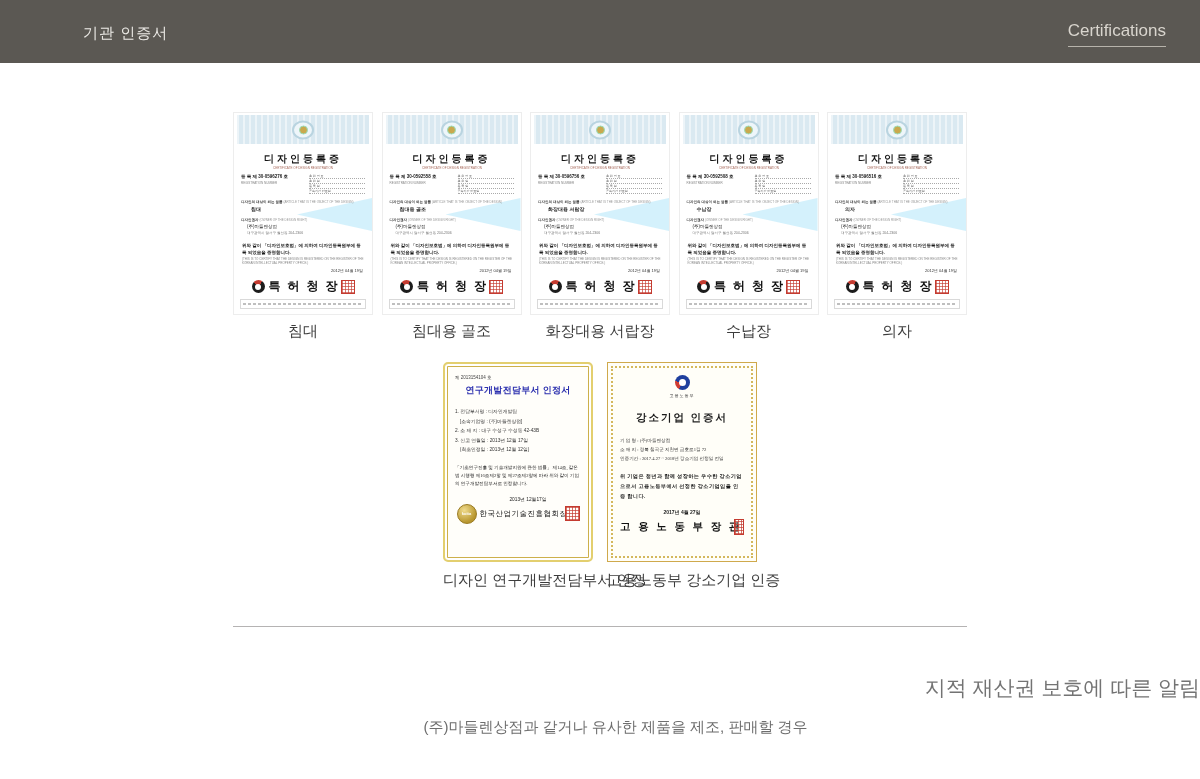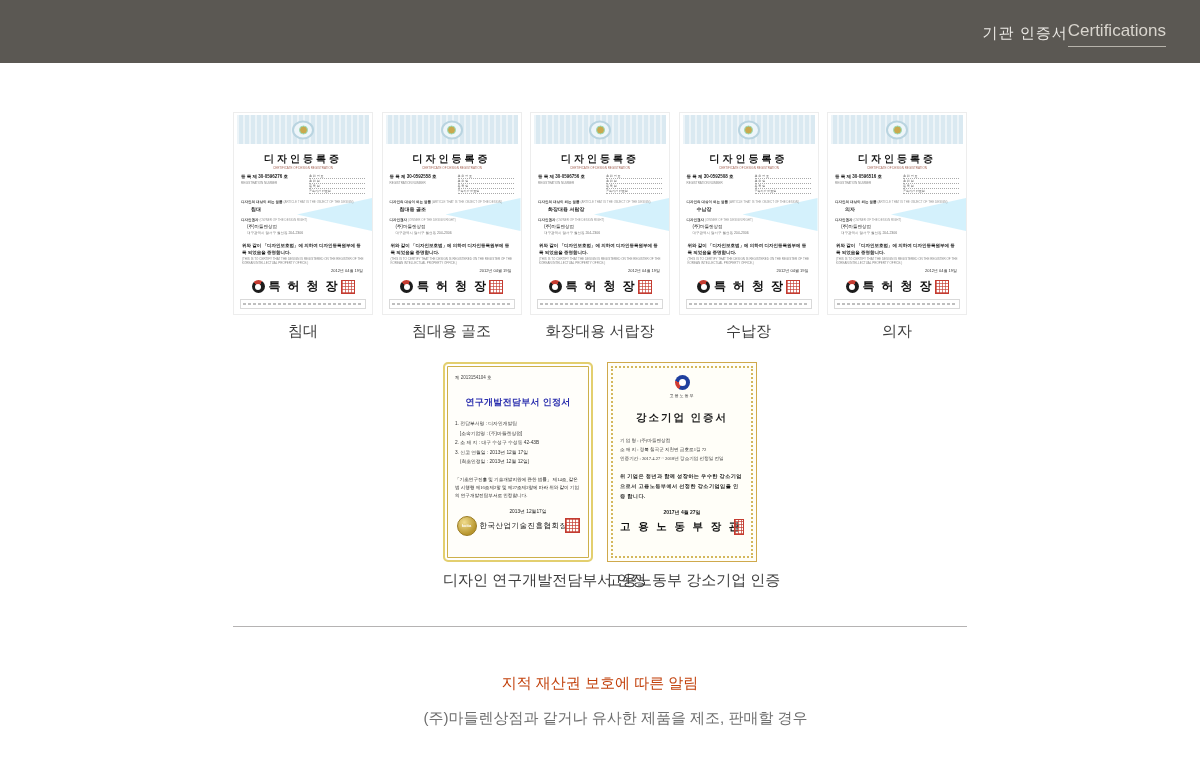--- a/index.html
+++ b/index.html
@@ -1,21 +1,21 @@
 <!DOCTYPE html>
 <html style="--header-bg: #5b5853; --band-blue: #dae9f1; --watermark: #cdeefb; --seal-red: #c43b30; --gold: #cdb04a; --title-blue: #2b2fae;"><head>
 <meta charset="utf-8">
 <style>
   * { margin:0; padding:0; box-sizing:border-box; }
   html,body { width:1200px; height:779px; overflow:hidden; background:#fff;
     font-family:"Liberation Sans","DejaVu Sans",sans-serif; }
 
   
   .topbar { height:63px; background:var(--header-bg,#5b5853); display:flex;
-    align-items:center; justify-content:flex-end; padding:4px 34px 0 83px; }
+    align-items:center; justify-content:space-between; padding:4px 34px 0 83px; }
   .topbar-title { color:#eceae6; font-size:15px; letter-spacing:1px; font-weight:500; }
   .topbar-nav { color:#d9d5ce; font-size:17px; padding-bottom:5px;
     border-bottom:1px solid #b7b3ab; cursor:pointer; }
 
   
   .content { width:734px; margin:49px auto 0; }
   .row1 { display:flex; justify-content:space-between; }
   .cert-item { width:140px; }
   .cert-caption { margin-top:7px; text-align:center; font-size:15px; color:#3c3c3c;
     font-weight:500; white-space:nowrap; }
@@ -71,21 +71,21 @@
   
   .row2 { display:flex; justify-content:center; gap:14px; margin-top:21px; }
   .row2 .cert-item2 { width:150px; }
   .cert-caption2 { margin-top:9px; text-align:center; font-size:15px; color:#3c3c3c;
     font-weight:500; white-space:nowrap; }
 
   .rnd { position:relative; width:150px; height:200px; background:#fffefa; cursor:pointer;
     border:2px solid #e3cf6f; border-radius:5px;
     box-shadow:inset 0 0 0 2px #fff, inset 0 0 0 3px #cdb04a; padding:11px 10px 0; }
   .rnd-no { font-size:4.5px; color:#444; }
-  .rnd-title { margin-top:16px; text-align:center; font-size:9px; font-weight:bold;
+  .rnd-title { margin-top:4px; text-align:center; font-size:9px; font-weight:bold;
     color:var(--title-blue,#2b2fae); letter-spacing:0.3px; white-space:nowrap; }
   .rnd-lines { margin-top:10px; font-size:4.8px; color:#333; line-height:9.5px; }
   .rnd-body { margin-top:9px; font-size:4.6px; color:#1f1f1f; line-height:8px;
     font-family:"Liberation Serif",serif; }
   .rnd-date { margin-top:8px; text-align:center; font-size:4.8px; color:#222; padding-left:20px; }
   .rnd-foot { display:flex; align-items:center; justify-content:center; gap:3px; margin-top:2px; }
   .koita { width:20px; height:20px; border-radius:50%;
     background:radial-gradient(circle at 35% 30%,#f0dc8e,#b8962e 70%);
     border:1px solid #9a7b22; display:flex; align-items:center; justify-content:center;
     color:#fff; font-size:4px; font-weight:bold; }
@@ -115,21 +115,21 @@
   .moel-issuer { font-size:10.5px; font-weight:bold; letter-spacing:2.5px; color:#111;
     font-family:"Liberation Serif",serif; white-space:nowrap; }
   .seal3 { width:16px; height:16px; border:1px solid var(--seal-red,#c43b30);
     background:
       repeating-linear-gradient(0deg, rgba(196,59,48,.7) 0 1px, transparent 1px 3px),
       repeating-linear-gradient(90deg, rgba(196,59,48,.7) 0 1px, transparent 1px 3px);
     margin-left:-8px; }
 
   
   .divider { width:734px; margin:36px auto 0; border:none; border-top:1px solid #b5b3b3; }
-  .notice-title { margin-top:47px; text-align:center; font-size:15px; color:#c2410c; }
+  .notice-title { margin-top:47px; text-align:right; font-size:21px; color:#737373; }
   .notice-body { margin-top:13px; text-align:center; font-size:15px; color:#6e6e6e; line-height:23px;margin-left:31px; }
 </style>
 </head>
 <body>
 
 <div class="topbar">
   <div class="topbar-title">기관 인증서</div>
   <div class="topbar-nav">Certifications</div>
 </div>
 

